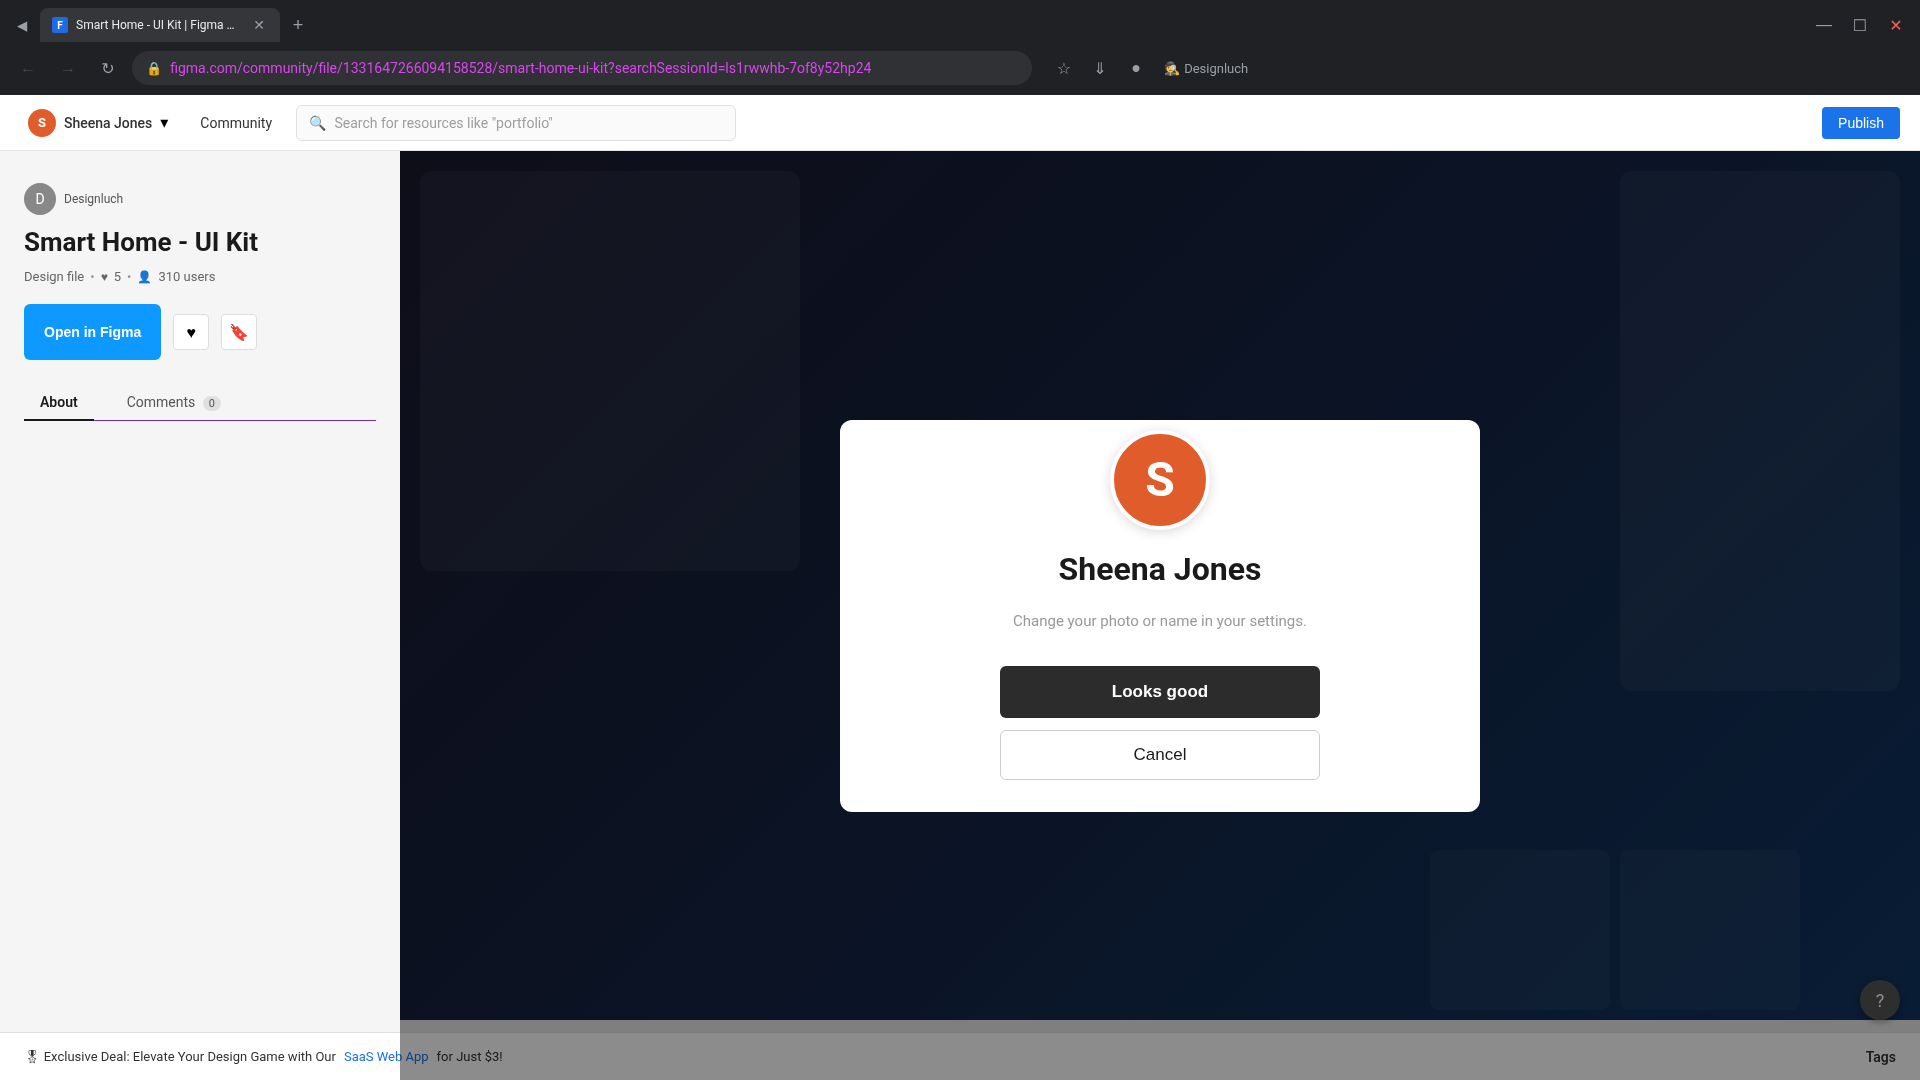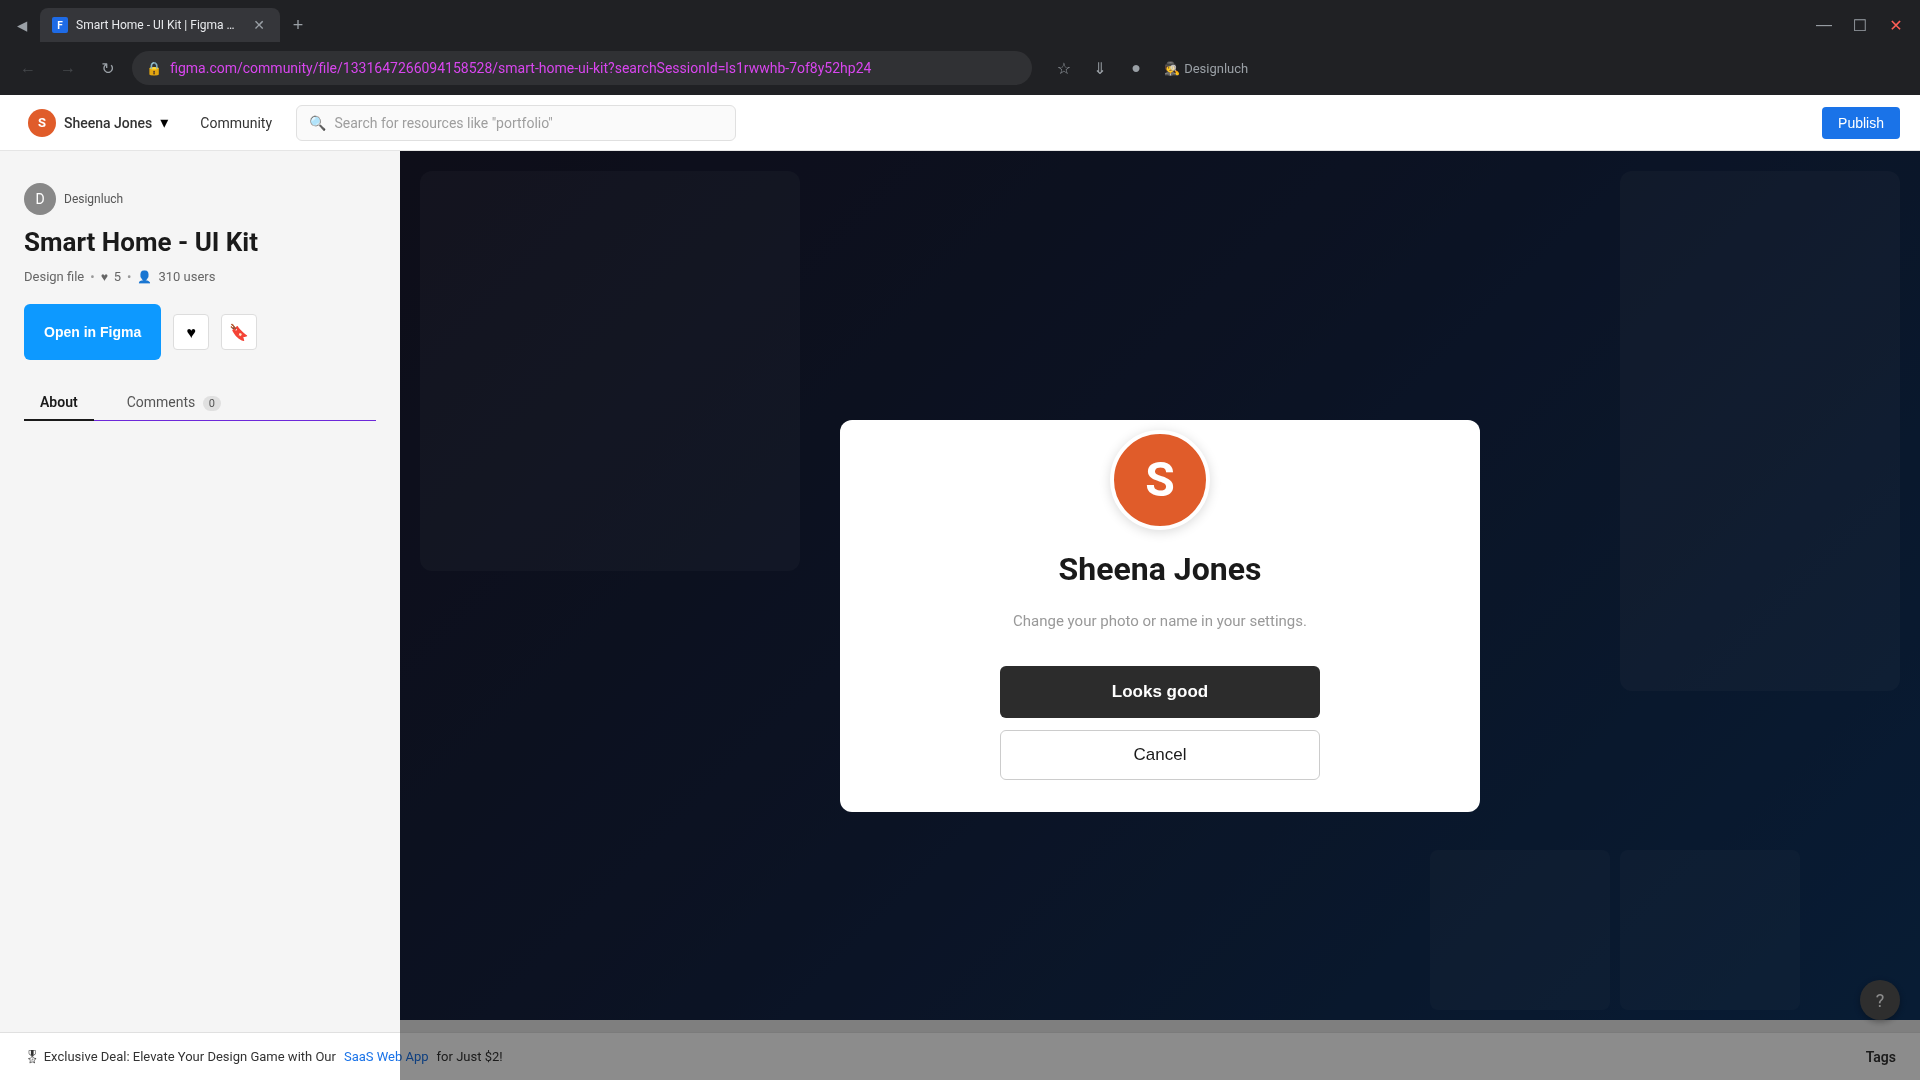--- a/index.html
+++ b/index.html
@@ -420,20 +420,20 @@
           <button class="modal-btn-primary">Looks good</button>
           <button class="modal-btn-secondary">Cancel</button>
         </div>
       </div>
     </div>
   </div>
 
   <div class="promo-bar">
     <span>🎖 Exclusive Deal: Elevate Your Design Game with Our</span>
     <span class="promo-link">SaaS Web App</span>
-    <span>for Just $2!</span>
+    <span>for Just $3!</span>
     <span class="tags-label">Tags</span>
   </div>
 
   <div class="help-fab">
     <span>?</span>
   </div>
 </div>
 
 </body></html>

